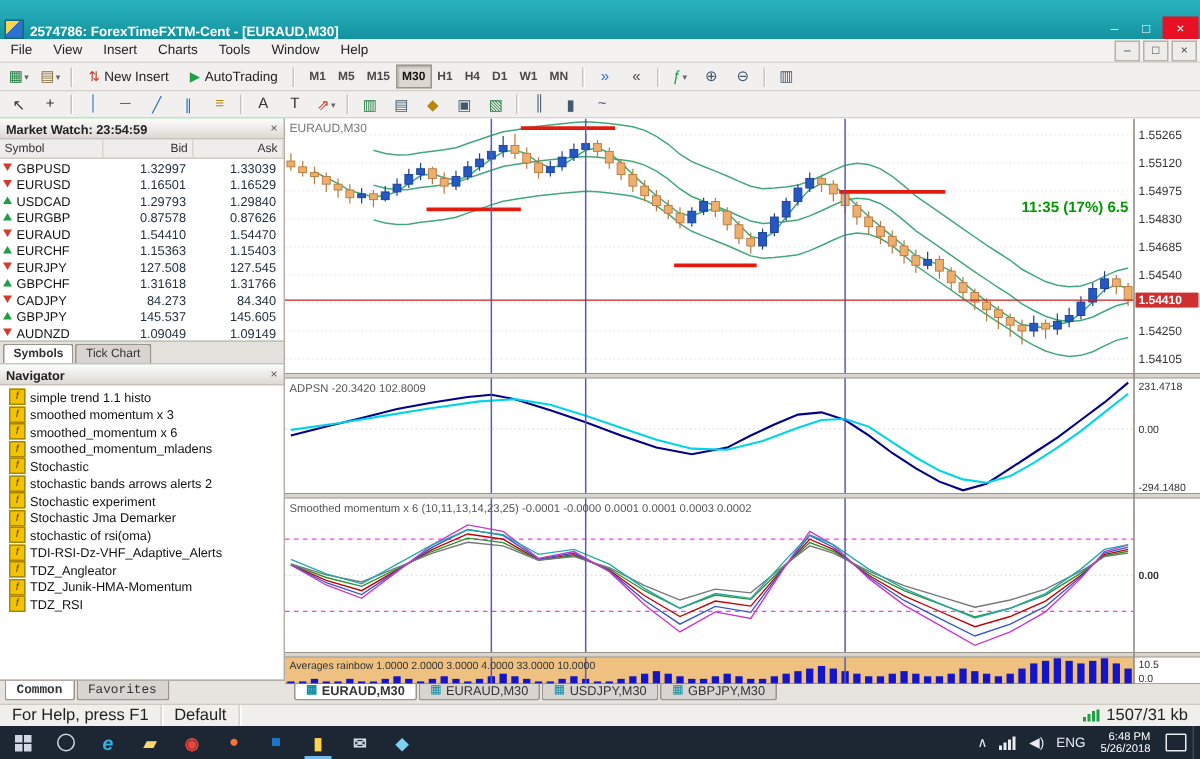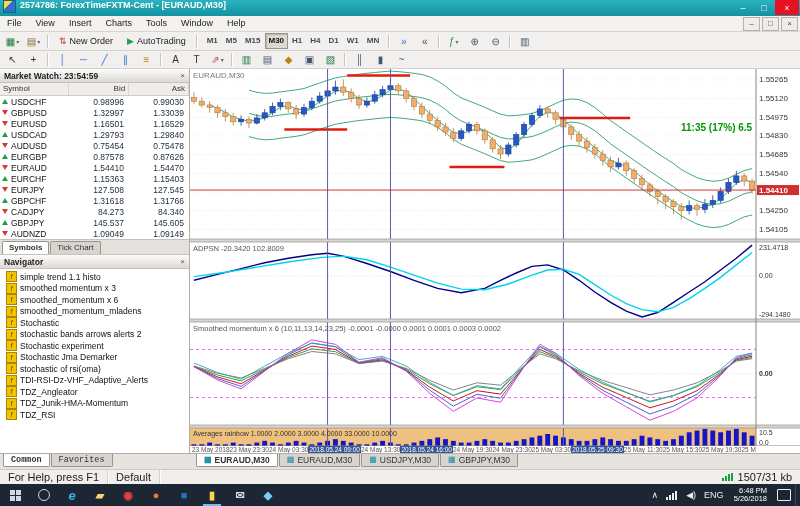--- a/index.html
+++ b/index.html
@@ -1,21 +1,21 @@
 <!DOCTYPE html>
 <html><head>
 <meta charset="utf-8">
 <style>
   html,body{margin:0;padding:0;}
   body{width:800px;height:506px;overflow:hidden;position:relative;background:#000;
        font-family:"Liberation Sans",sans-serif;-webkit-font-smoothing:antialiased;}
   .window{position:absolute;left:0;top:0;right:0;bottom:22px;display:flex;flex-direction:column;background:#ece9e6;}
 
   
-  .titlebar{height:16px;background:linear-gradient(#2ab4c0,#14929f);display:flex;align-items:flex-start;color:#fff;font-size:9px;font-weight:bold;padding-left:3px;flex:0 0 auto;}
+  .titlebar{height:26px;background:linear-gradient(#2ab4c0,#14929f);display:flex;align-items:flex-end;color:#fff;font-size:9px;font-weight:bold;padding-left:3px;flex:0 0 auto;}
   .titlebar .appicon{width:11px;height:11px;margin-right:4px;background:linear-gradient(135deg,#ffd34d 0 40%,#2f6fd0 40% 100%);border:1px solid #0d6b76;}
   .titlebar .tspace{flex:1;}
   .tbtn{width:20px;height:15px;display:flex;align-items:center;justify-content:center;font-weight:normal;font-size:9px;color:#fff;margin-right:1px;}
   .tbtn.close{background:#e81123;width:24px;}
 
   
   .menubar{height:15px;background:#f4f2f0;border-bottom:1px solid #d8d4cf;display:flex;align-items:center;font-size:9px;color:#222;flex:0 0 auto;}
   .menu-item{padding:0 7px;line-height:15px;}
   .menubar .mspace{flex:1;}
   .mwbtn{width:15px;height:12px;border:1px solid #b6b1aa;background:#efedea;color:#444;font-size:8px;display:flex;align-items:center;justify-content:center;margin-right:2px;}
@@ -130,21 +130,21 @@
         <span style="color: rgb(29, 122, 62);">▦</span>
         <span class="caret">▾</span>
       </span>
       <span class="ticon">
         <span style="color: rgb(138, 109, 59);">▤</span>
         <span class="caret">▾</span>
       </span>
       <span class="tsep"></span>
       <span class="tbutton">
         <span class="bicon" style="color: rgb(192, 57, 43);">⇅</span>
-        <span>New Order</span>
+        <span>New Insert</span>
       </span>
       <span class="tbutton">
         <span class="bicon" style="color: rgb(30, 158, 70);">▶</span>
         <span>AutoTrading</span>
       </span>
       <span class="tsep"></span>
       <span class="tf-group">
         <span class="tf-btn">M1</span>
         <span class="tf-btn">M5</span>
         <span class="tf-btn">M15</span>
@@ -247,28 +247,20 @@
         <span class="ph-x">×</span>
       </div>
       <div class="mw-cols">
           <span class="mw-col-sym">Symbol</span>
           <span class="mw-col-bid">Bid</span>
           <span class="mw-col-ask">Ask</span>
         </div>
       <div class="mw-rows">
           <div class="mw-row">
             <span class="sym">
-              <span class="arr up"></span>
-              <span>USDCHF</span>
-            </span>
-            <span class="bid">0.98996</span>
-            <span class="ask">0.99030</span>
-          </div>
-          <div class="mw-row">
-            <span class="sym">
               <span class="arr down"></span>
               <span>GBPUSD</span>
             </span>
             <span class="bid">1.32997</span>
             <span class="ask">1.33039</span>
           </div>
           <div class="mw-row">
             <span class="sym">
               <span class="arr down"></span>
               <span>EURUSD</span>
@@ -276,28 +268,20 @@
             <span class="bid">1.16501</span>
             <span class="ask">1.16529</span>
           </div>
           <div class="mw-row">
             <span class="sym">
               <span class="arr up"></span>
               <span>USDCAD</span>
             </span>
             <span class="bid">1.29793</span>
             <span class="ask">1.29840</span>
-          </div>
-          <div class="mw-row">
-            <span class="sym">
-              <span class="arr down"></span>
-              <span>AUDUSD</span>
-            </span>
-            <span class="bid">0.75454</span>
-            <span class="ask">0.75478</span>
           </div>
           <div class="mw-row">
             <span class="sym">
               <span class="arr up"></span>
               <span>EURGBP</span>
             </span>
             <span class="bid">0.87578</span>
             <span class="ask">0.87626</span>
           </div>
           <div class="mw-row">

